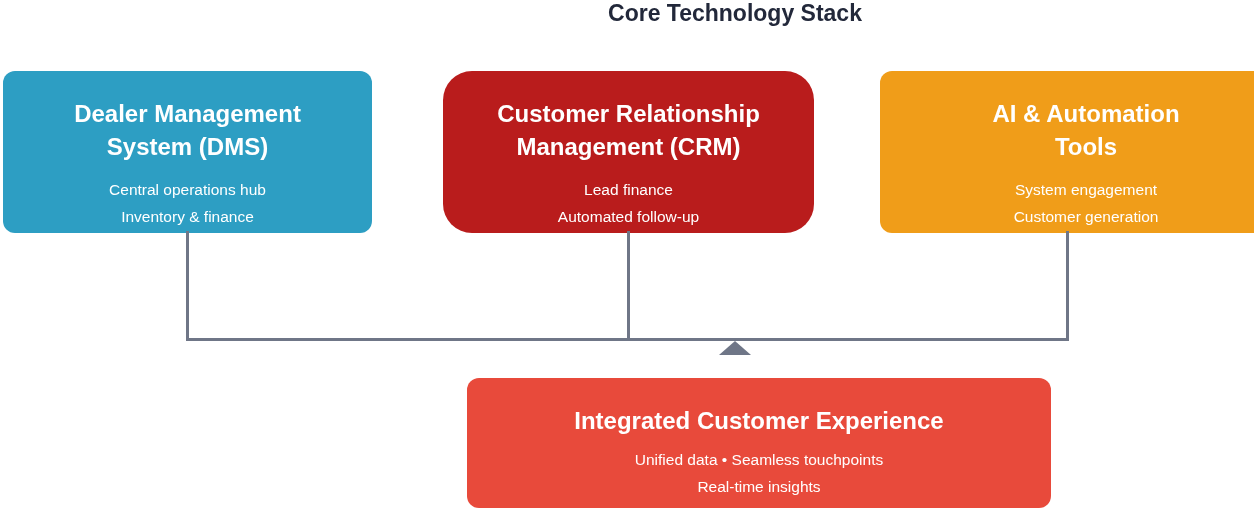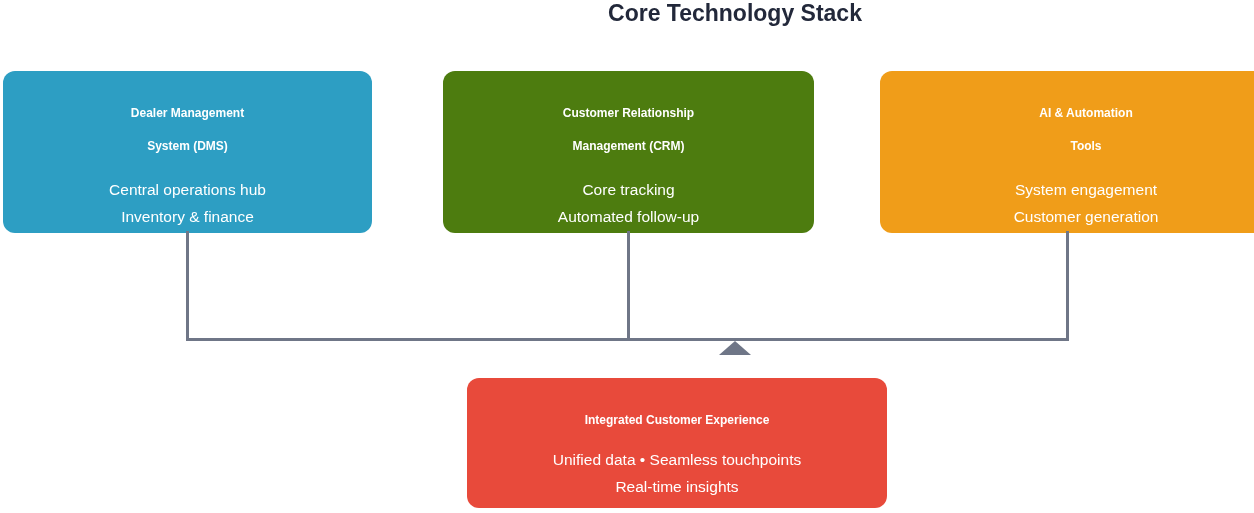--- a/index.html
+++ b/index.html
@@ -39,26 +39,26 @@
     top: 71px;
     height: 162px;
     padding-top: 26px;
   }
   .node-dms { left: 3px;   width: 369px; }
   .node-crm { left: 443px; width: 371px; }
   .node-ai  { left: 880px; width: 412px; }
   .node-result {
     left: 467px;
     top: 378px;
-    width: 420px;
+    width: 584px;
     height: 130px;
     padding-top: 29px;
   }
   .node-title {
-    font-size: 12px;
+    font-size: 24px;
     font-weight: 700;
     line-height: 33px;
   }
   .node-result .node-title { line-height: 27px; }
   .node-body {
     margin-top: 13px;
     font-size: 15.5px;
     font-weight: 400;
     line-height: 27px;
   }
@@ -101,27 +101,27 @@
     <div class="node-title">
       <div>Dealer Management</div>
       <div>System (DMS)</div>
     </div>
     <div class="node-body">
       <div>Central operations hub</div>
       <div>Inventory &amp; finance</div>
     </div>
   </div>
 
-  <div class="node node-top node-crm" style="background-color: #4d7c0f;">
+  <div class="node node-top node-crm" style="background-color: #b91c1c; border-radius: 29px;">
     <div class="node-title">
       <div>Customer Relationship</div>
       <div>Management (CRM)</div>
     </div>
     <div class="node-body">
-      <div>Core tracking</div>
+      <div>Lead finance</div>
       <div>Automated follow-up</div>
     </div>
   </div>
 
   <div class="node node-top node-ai" style="background-color: rgb(240, 157, 25);">
     <div class="node-title">
       <div>AI &amp; Automation</div>
       <div>Tools</div>
     </div>
     <div class="node-body">

